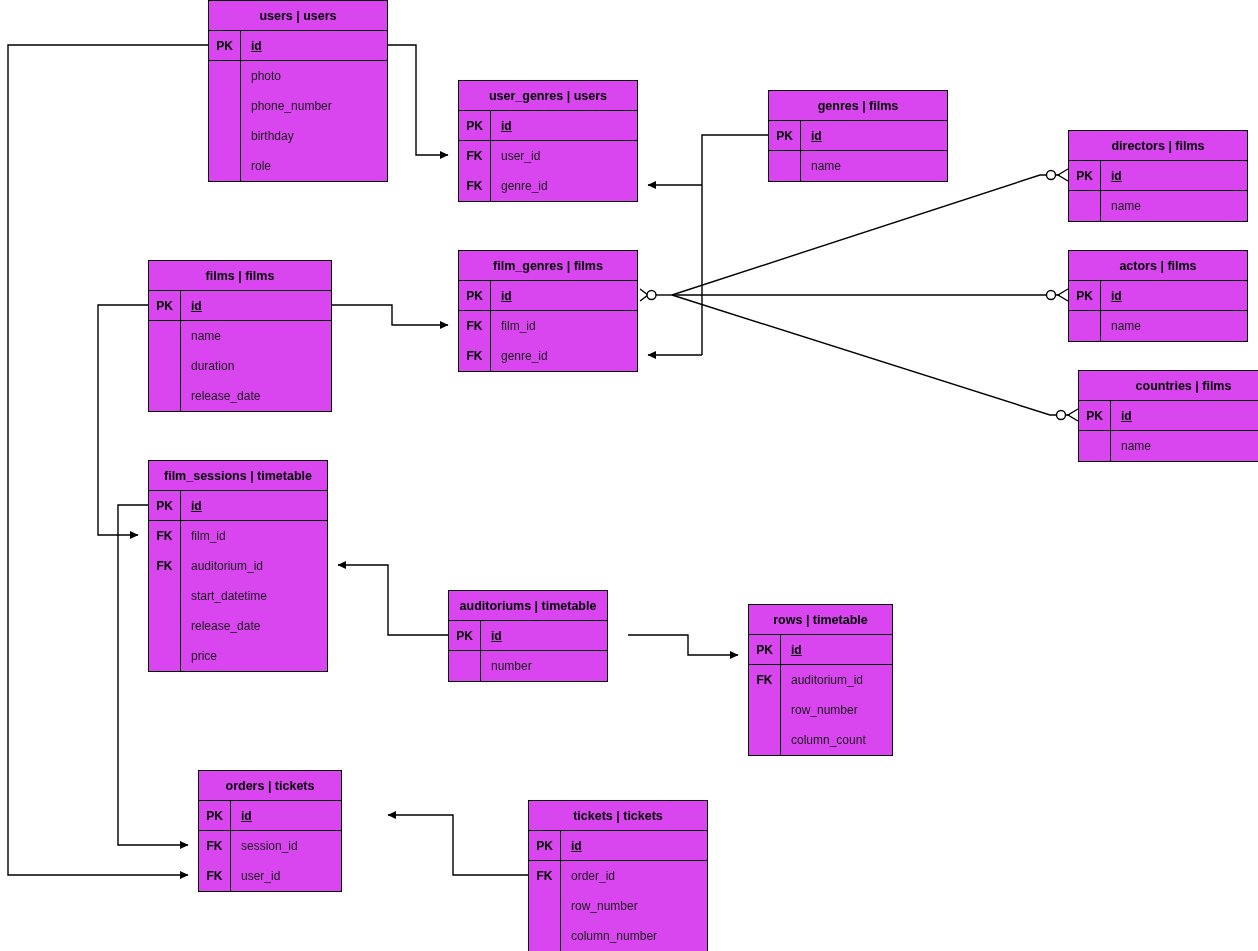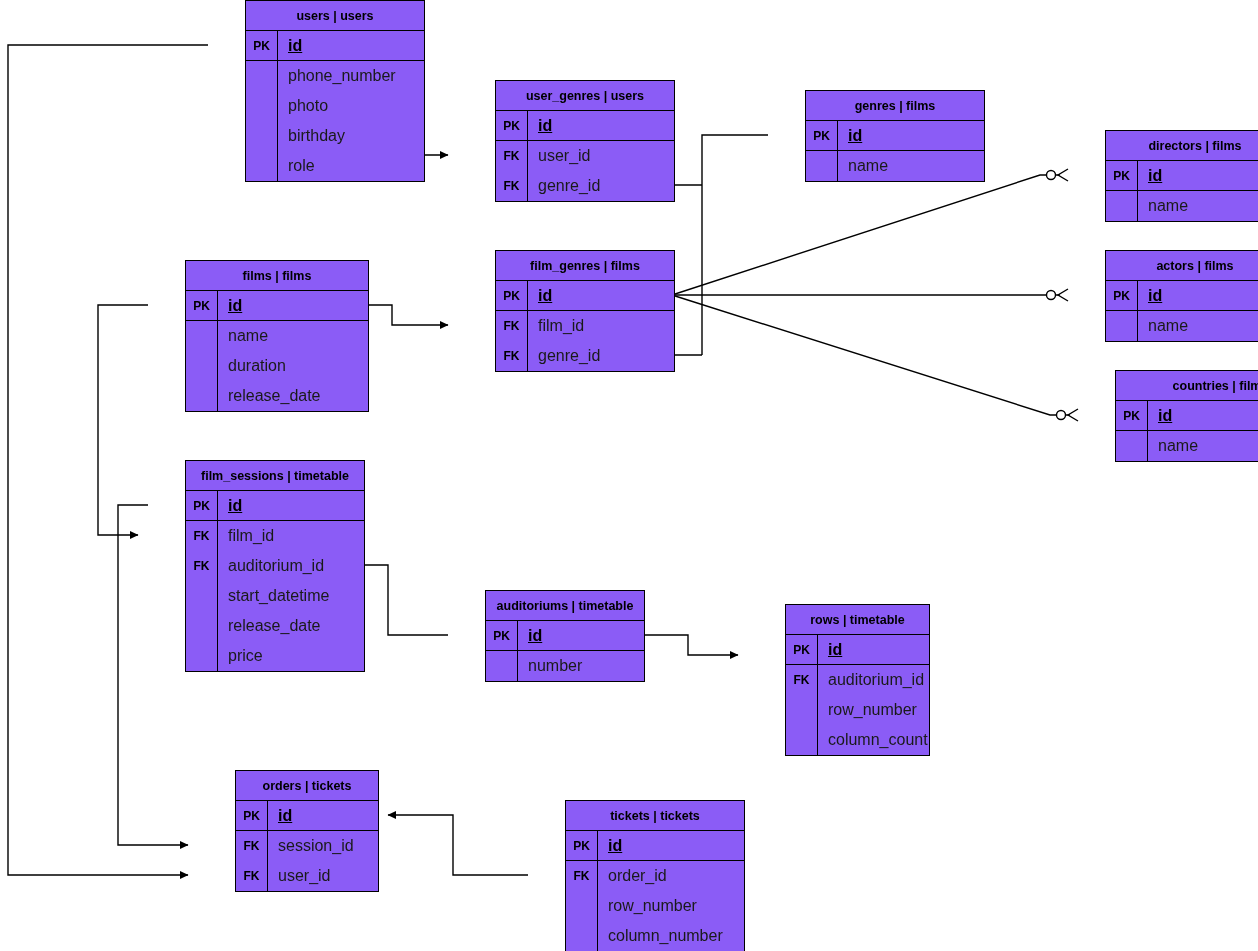--- a/index.html
+++ b/index.html
@@ -19,24 +19,23 @@
     position: absolute;
     left: 0;
     top: 0;
     width: 1258px;
     height: 951px;
     pointer-events: none;
   }
   .entity {
     position: absolute;
     border: 1.4px solid #000000;
-    background: #8b5cf6;
+    background: #d946ef;
     box-sizing: border-box;
     z-index: 2;
-    margin-left: 37px;
   }
   .ent-title {
     height: 30px;
     line-height: 30px;
     text-align: center;
     font-size: 12.5px;
     font-weight: bold;
     color: #000000;
     border-bottom: 1.4px solid #000000;
     box-sizing: border-box;
@@ -59,21 +58,21 @@
     font-size: 12px;
     line-height: 30px;
     text-align: center;
     color: #000000;
   }
   .key-cell.bold {
     font-weight: bold;
   }
   .attr-cell {
     flex: 1;
-    font-size: 16px;
+    font-size: 12px;
     line-height: 30px;
     padding-left: 10px;
     color: #1a1a1a;
     box-sizing: border-box;
     white-space: nowrap;
     overflow: hidden;
   }
   .attr-cell.pk-name {
     font-weight: bold;
     color: #000000;
@@ -152,25 +151,25 @@
   <div id="entity-layer">
       <div class="entity" style="left: 208px; top: 0px; width: 180px;">
         <div class="ent-title">users | users</div>
         <div class="block-body">
           <div class="ent-row pk-row">
             <div class="key-cell bold" style="width: 32px; min-width: 32px;">PK</div>
             <div class="attr-cell pk-name"><span>id</span></div>
           </div>
           <div class="ent-row">
             <div class="key-cell" style="width: 32px; min-width: 32px;"></div>
+            <div class="attr-cell">photo</div>
+          </div>
+          <div class="ent-row">
+            <div class="key-cell" style="width: 32px; min-width: 32px;"></div>
             <div class="attr-cell">phone_number</div>
-          </div>
-          <div class="ent-row">
-            <div class="key-cell" style="width: 32px; min-width: 32px;"></div>
-            <div class="attr-cell">photo</div>
           </div>
           <div class="ent-row">
             <div class="key-cell" style="width: 32px; min-width: 32px;"></div>
             <div class="attr-cell">birthday</div>
           </div>
           <div class="ent-row">
             <div class="key-cell" style="width: 32px; min-width: 32px;"></div>
             <div class="attr-cell">role</div>
           </div>
         </div>

